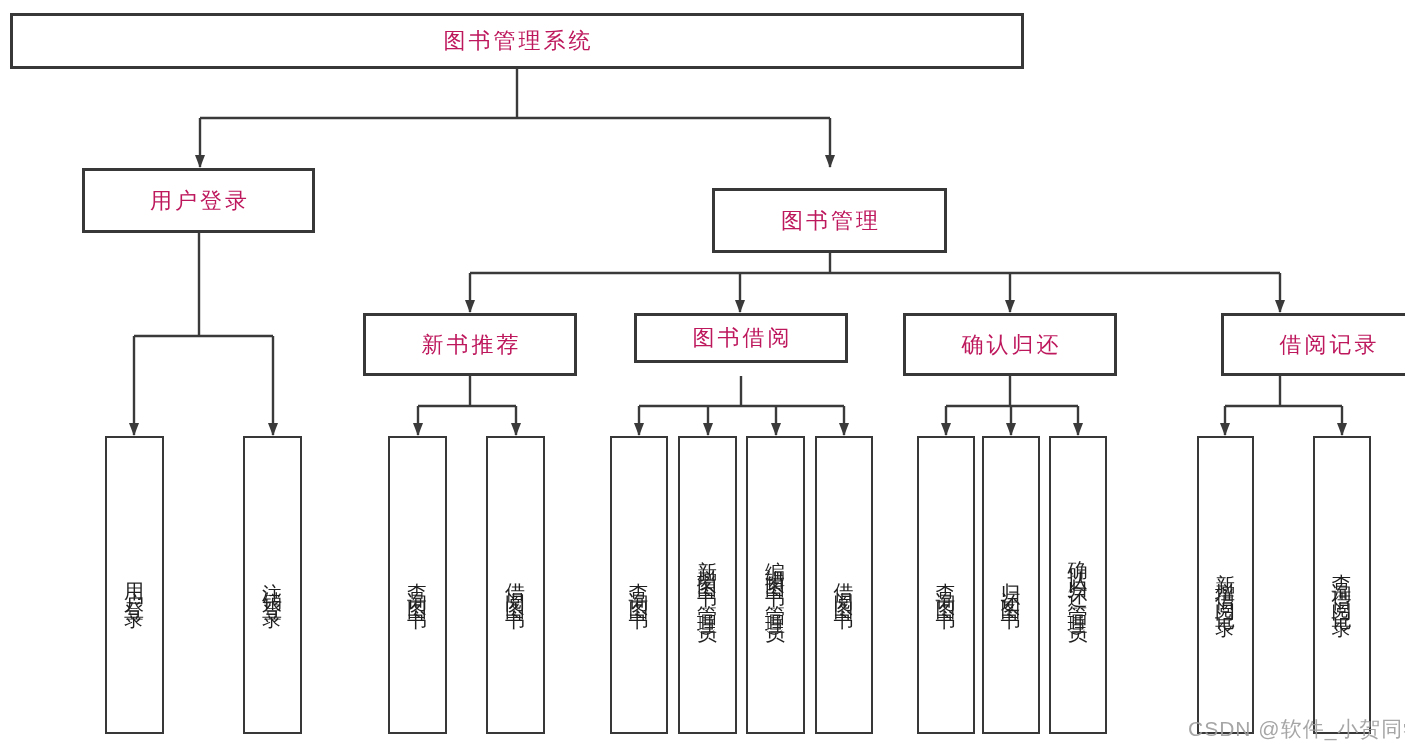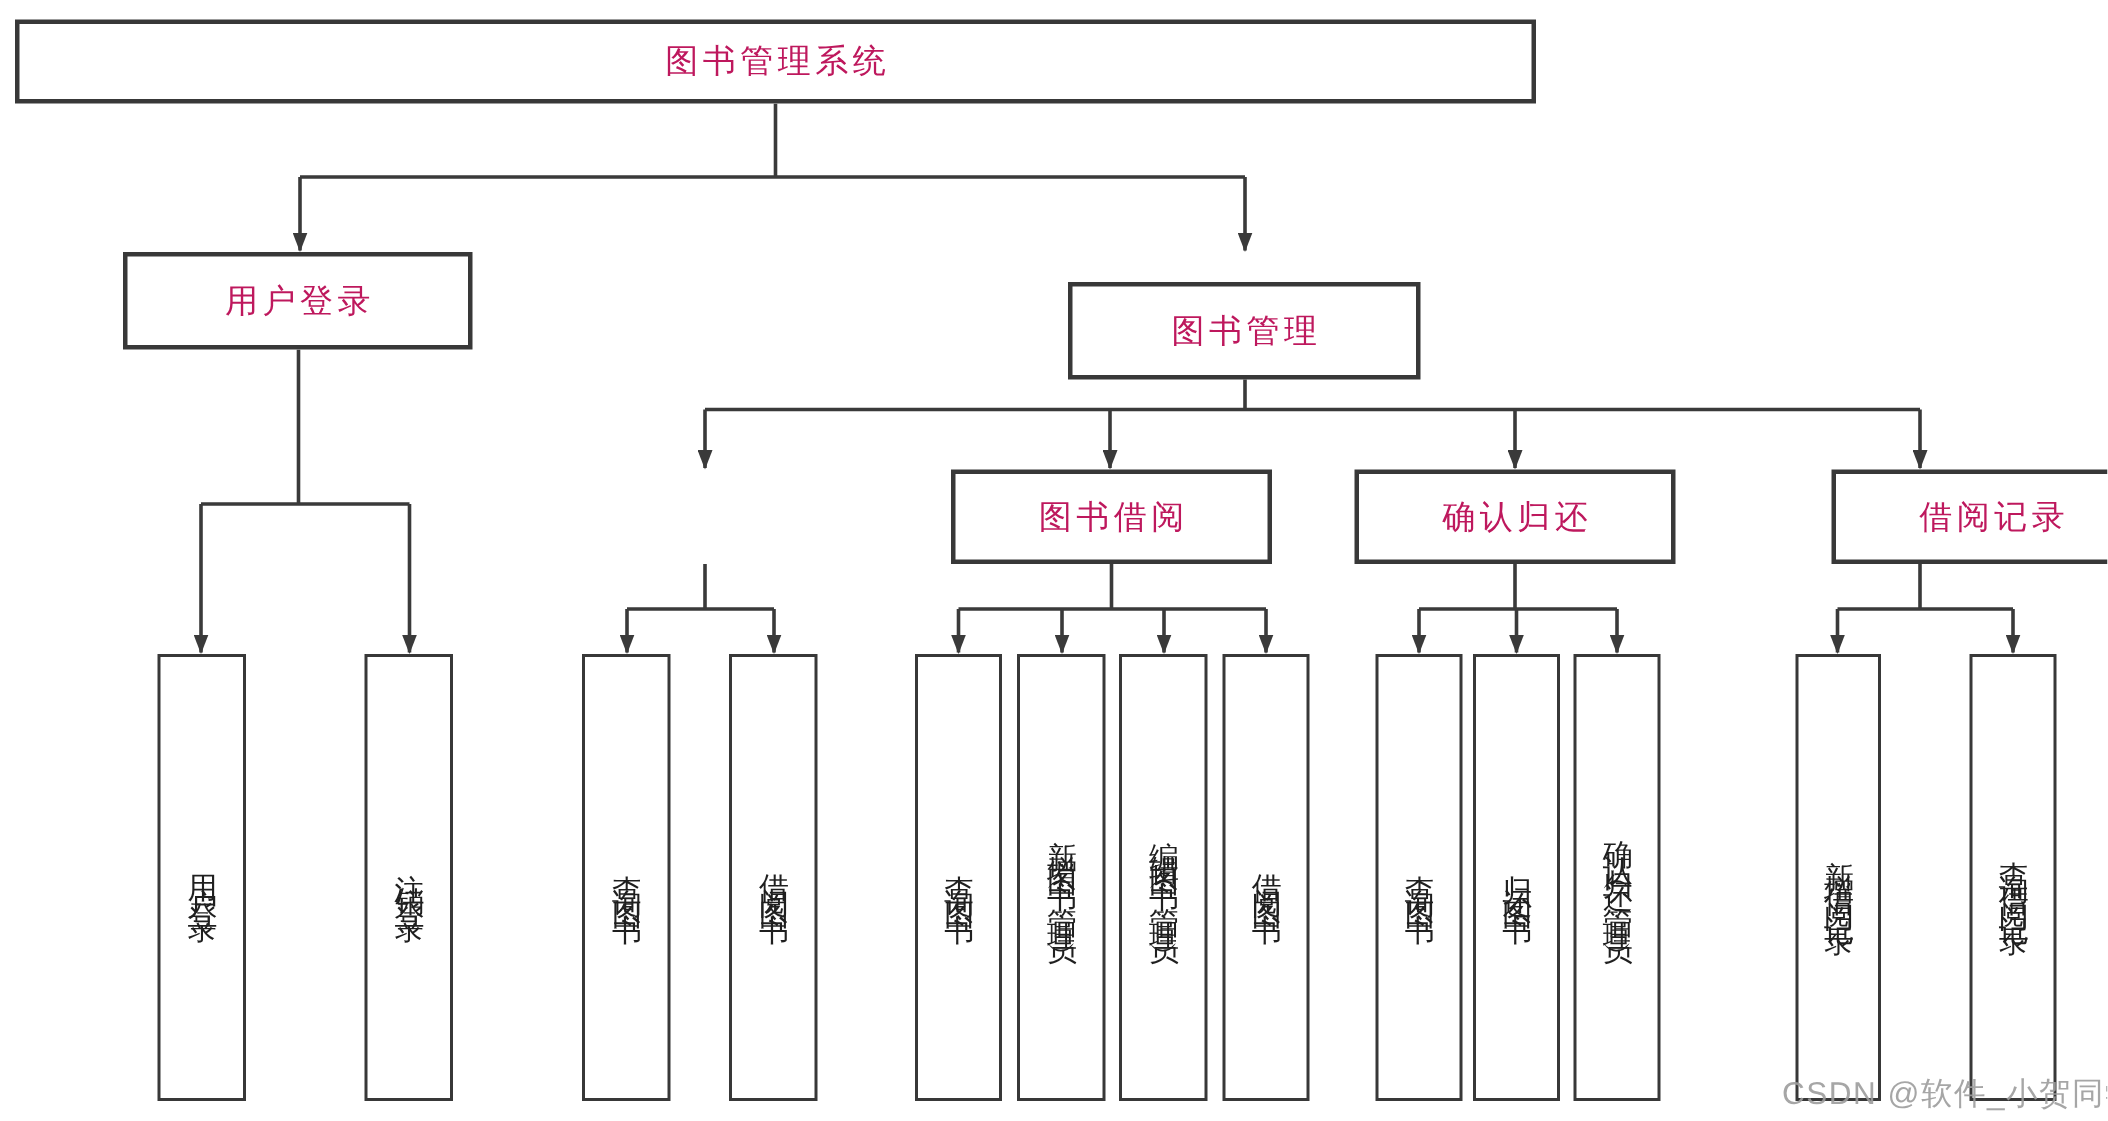--- a/index.html
+++ b/index.html
@@ -84,21 +84,22 @@
     <line x1="1078" y1="406" x2="1078" y2="435" stroke="#3a3a3a" stroke-width="2.4" marker-end="url(#ah)"></line>
     <line x1="1225" y1="406" x2="1225" y2="435" stroke="#3a3a3a" stroke-width="2.4" marker-end="url(#ah)"></line>
     <line x1="1342" y1="406" x2="1342" y2="435" stroke="#3a3a3a" stroke-width="2.4" marker-end="url(#ah)"></line>
   </svg>
 
   <div class="node" style="left:10px;top:13px;width:1014px;height:56px;">图书管理系统</div>
 
   <div class="node" style="left:82px;top:168px;width:233px;height:65px;">用户登录</div>
   <div class="node" style="left:712px;top:168px;width:235px;height:65px;margin-top:20px;">图书管理</div>
 
-  <div class="node" style="left:634px;top:313px;width:214px;height:63px;">图书借阅</div>
+  <div class="node" style="left:363px;top:313px;width:214px;height:63px;">新书推荐</div>
+  <div class="node" style="left:634px;top:313px;width:214px;height:50px;">图书借阅</div>
   <div class="node" style="left:903px;top:313px;width:214px;height:63px;">确认归还</div>
   <div class="node" style="left:1173px;top:313px;width:214px;height:63px;margin-left:48px;">借阅记录</div>
 
   <div class="leaf" style="left:105px;top:436px;width:59px;height:298px;">
     <span>用户登录</span>
   </div>
   <div class="leaf" style="left:243px;top:436px;width:59px;height:298px;">
     <span>注销登录</span>
   </div>
 

